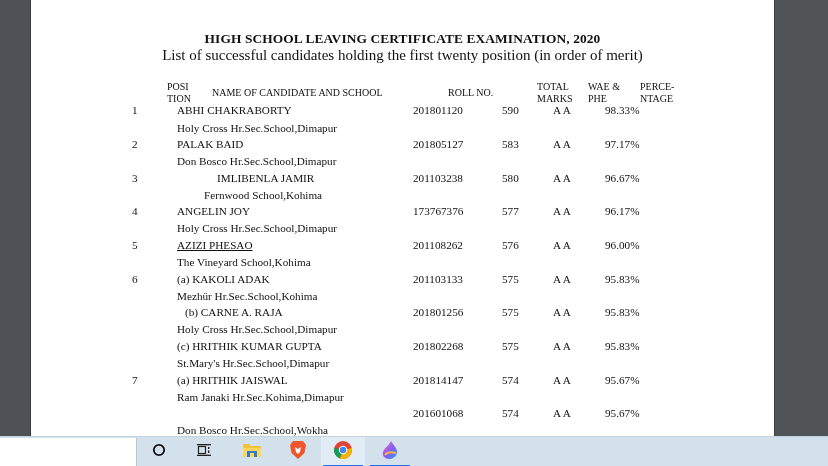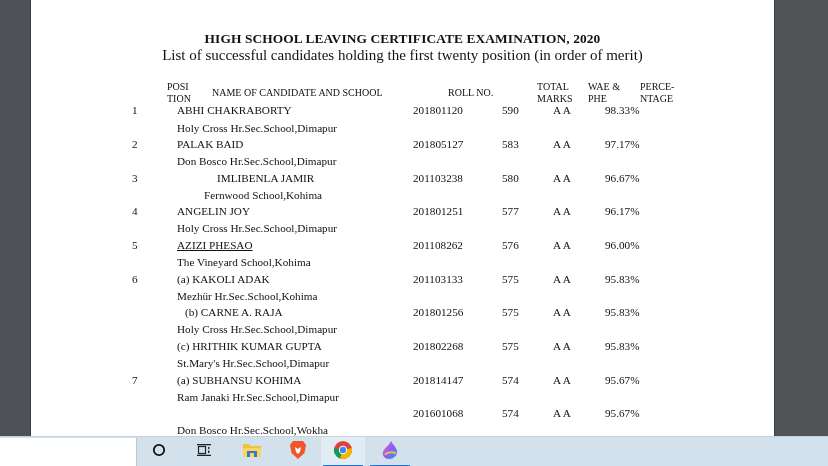--- a/index.html
+++ b/index.html
@@ -85,21 +85,21 @@
     <div class="cell" style="left:382px; top:172px;">201103238</div>
     <div class="cell" style="left:471px; top:172px;">580</div>
     <div class="cell" style="left:522px; top:172px;">A A</div>
     <div class="cell" style="left:574px; top:172px;">96.67%</div>
     <div class="cell" style="left:146px; top:189px;margin-left:27px;">Fernwood School,Kohima</div>
   </div>
 
   <div>
     <div class="cell" style="left:101px; top:205px;">4</div>
     <div class="cell" style="left:146px; top:205px;">ANGELIN JOY</div>
-    <div class="cell" style="left:382px; top:205px;">201801251</div>
+    <div class="cell" style="left:382px; top:205px;">173767376</div>
     <div class="cell" style="left:471px; top:205px;">577</div>
     <div class="cell" style="left:522px; top:205px;">A A</div>
     <div class="cell" style="left:574px; top:205px;">96.17%</div>
     <div class="cell" style="left:146px; top:222px;">Holy Cross Hr.Sec.School,Dimapur</div>
   </div>
 
   <div>
     <div class="cell" style="left:101px; top:239px;">5</div>
     <div class="cell" style="left:146px; top:239px;text-decoration:underline;">AZIZI PHESAO</div>
     <div class="cell" style="left:382px; top:239px;">201108262</div>
@@ -134,26 +134,26 @@
     <div class="cell" style="left:146px; top:340px;">(c) HRITHIK KUMAR GUPTA</div>
     <div class="cell" style="left:382px; top:340px;">201802268</div>
     <div class="cell" style="left:471px; top:340px;">575</div>
     <div class="cell" style="left:522px; top:340px;">A A</div>
     <div class="cell" style="left:574px; top:340px;">95.83%</div>
     <div class="cell" style="left:146px; top:357px;">St.Mary's Hr.Sec.School,Dimapur</div>
   </div>
 
   <div>
     <div class="cell" style="left:101px; top:374px;">7</div>
-    <div class="cell" style="left:146px; top:374px;">(a) SUBHANSU KOHIMA</div>
+    <div class="cell" style="left:146px; top:374px;">(a) HRITHIK JAISWAL</div>
     <div class="cell" style="left:382px; top:374px;">201814147</div>
     <div class="cell" style="left:471px; top:374px;">574</div>
     <div class="cell" style="left:522px; top:374px;">A A</div>
     <div class="cell" style="left:574px; top:374px;">95.67%</div>
-    <div class="cell" style="left:146px; top:391px;">Ram Janaki Hr.Sec.School,Dimapur</div>
+    <div class="cell" style="left:146px; top:391px;">Ram Janaki Hr.Sec.Kohima,Dimapur</div>
   </div>
 
   <div>
     <div class="cell" style="left:101px; top:407px;"></div>
     <div class="cell" style="left:146px; top:423px;margin-top:36px;">(b) MHANKABEMO Z OVUNG</div>
     <div class="cell" style="left:382px; top:407px;">201601068</div>
     <div class="cell" style="left:471px; top:407px;">574</div>
     <div class="cell" style="left:522px; top:407px;">A A</div>
     <div class="cell" style="left:574px; top:407px;">95.67%</div>
     <div class="cell" style="left:146px; top:424px;">Don Bosco Hr.Sec.School,Wokha</div>

